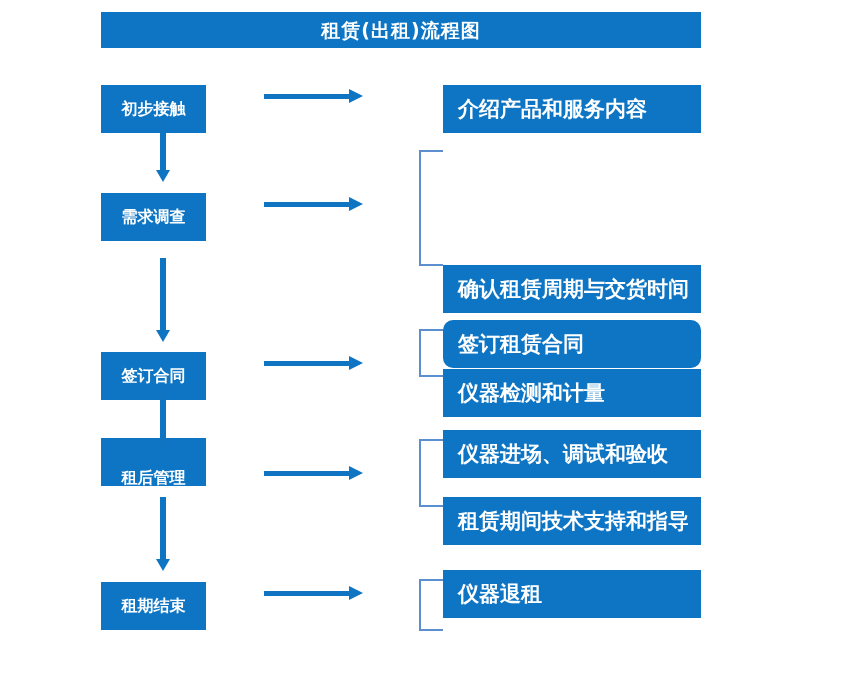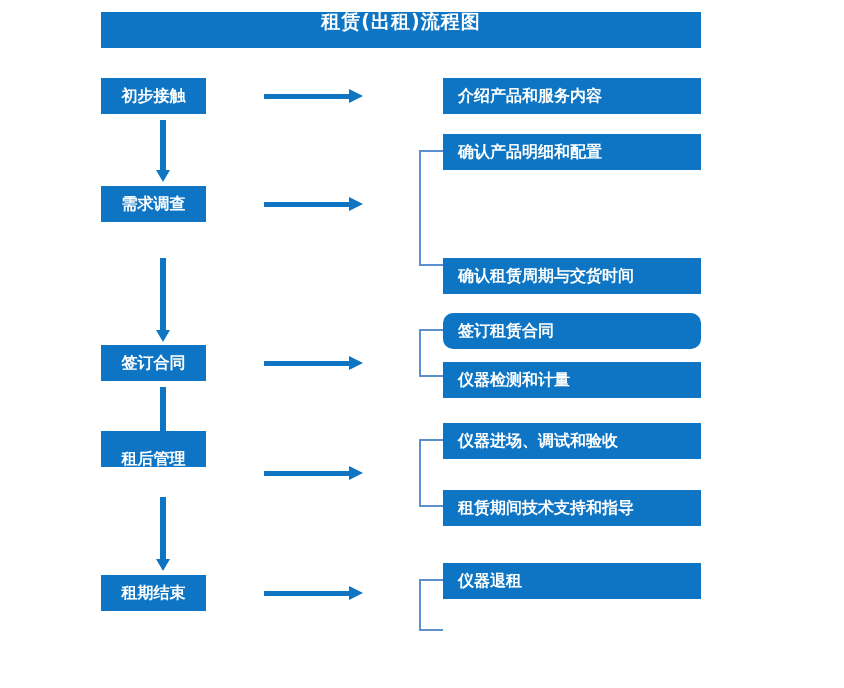--- a/index.html
+++ b/index.html
@@ -9,41 +9,42 @@
     font-family:"DejaVu Sans","Liberation Sans",sans-serif;
     overflow:hidden;
   }
   #canvas{position:relative;width:844px;height:688px;}
 
   .title-bar{
     position:absolute;
     left:101px;top:12px;
     width:600px;height:36px;
     background:#0d75c4;
-    display:flex;align-items:flex-start;justify-content:center;
+    display:flex;align-items:center;justify-content:center;
   }
   .title-bar .t{
     color:#ffffff;
     font-size:19px;
     font-weight:bold;
     letter-spacing:1px;
     line-height:1;
   }
 
   .box{
     position:absolute;
     background:#0d75c4;
     display:flex;
     align-items:center;
-    height:36px;
+    height:48px;
     box-sizing:border-box;
+    margin-top:7px;
   }
   .box .lbl{
     color:#ffffff;
-    font-size:16px;
+    font-size:21px;
     font-weight:bold;
     line-height:1;
     white-space:nowrap;
   }
   .box.stage{
     width:105px;
     justify-content:center;
     left:101px;
   }
   .box.stage .lbl{font-size:16px;}
@@ -169,23 +170,20 @@
   </div>
 
   <div class="bracket" style="top:150px;height:116px;"></div>
   <div class="bracket" style="top:329px;height:48px;"></div>
   <div class="bracket" style="top:439px;height:68px;"></div>
   <div class="bracket" style="top:579px;height:52px;"></div>
 
   <div class="box detail" style="top:78px;">
     <span class="lbl">介绍产品和服务内容</span>
   </div>
-  <div class="box detail" style="top:134px;">
-    <span class="lbl">确认产品明细和配置</span>
-  </div>
   <div class="box detail" style="top:258px;">
     <span class="lbl">确认租赁周期与交货时间</span>
   </div>
   <div class="box detail" style="top:313px;border-radius:10px;">
     <span class="lbl">签订租赁合同</span>
   </div>
   <div class="box detail" style="top:362px;">
     <span class="lbl">仪器检测和计量</span>
   </div>
   <div class="box detail" style="top:423px;">

